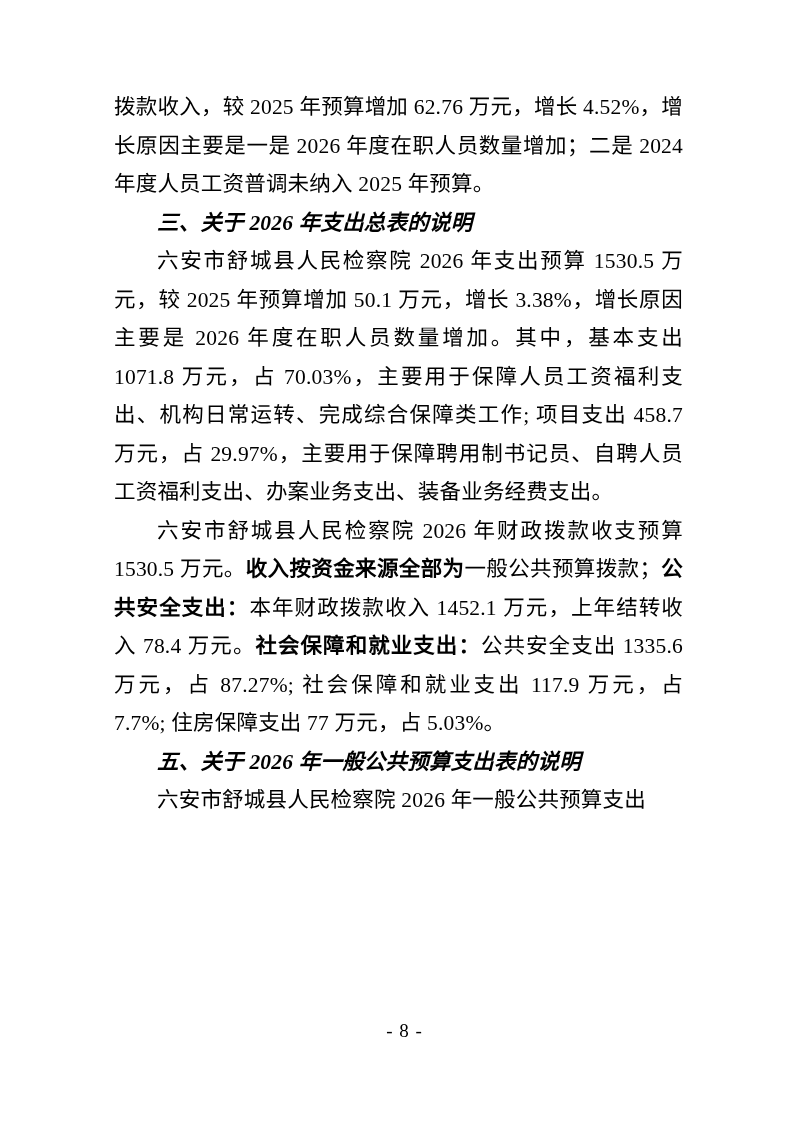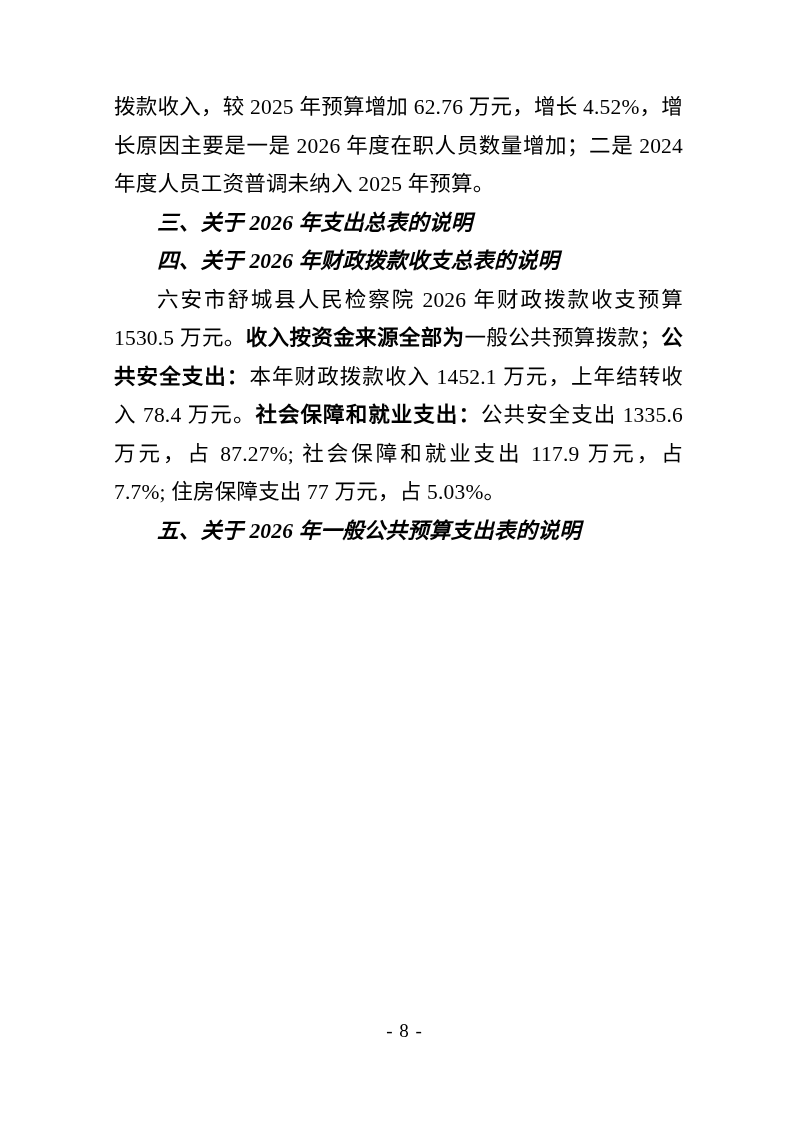--- a/index.html
+++ b/index.html
@@ -61,26 +61,27 @@
 
 <div class="page">
 
   <div class="body-text">
 
     <p>拨款收入，较 2025 年预算增加 62.76 万元，增长 4.52%，增长原因主要是一是 2026 年度在职人员数量增加；二是 2024 年度人员工资普调未纳入 2025 年预算。</p>
 
 
     <p class="heading">三、关于 2026 年支出总表的说明</p>
 
+    <p class="indent">六安市舒城县人民检察院 2026 年支出预算 1530.5 万元，较 2025 年预算增加 50.1 万元，增长 3.38%，增长原因主要是 2026 年度在职人员数量增加。其中，基本支出 1071.8 万元，占 70.03%，主要用于保障人员工资福利支出、机构日常运转、完成综合保障类工作; 项目支出 458.7 万元，占 29.97%，主要用于保障聘用制书记员、自聘人员工资福利支出、办案业务支出、装备业务经费支出。</p>
 
-    <p class="heading">四、关于 2026 年财政拨款收支总表的说明</p>
 
     <p class="indent"><span>六安市舒城县人民检察院 2026 年财政拨款收支预算 1530.5 万元。</span><span class="b">收入按资金来源全部为</span><span>一般公共预算拨款；</span><span class="b">公共安全支出：</span><span>本年财政拨款收入 1452.1 万元，上年结转收入 78.4 万元。</span><span class="b">社会保障和就业支出：</span><span>公共安全支出 1335.6 万元，占 87.27%; 社会保障和就业支出 117.9 万元，占 7.7%; 住房保障支出 77 万元，占 5.03%。</span></p>
 
     <p class="heading">五、关于 2026 年一般公共预算支出表的说明</p>
 
 
+    <p class="indent">六安市舒城县人民检察院 2026 年一般公共预算支出</p>
 
   </div>
 
   <div class="footer">- 8 -</div>
 
 </div>
 
 </body></html>

